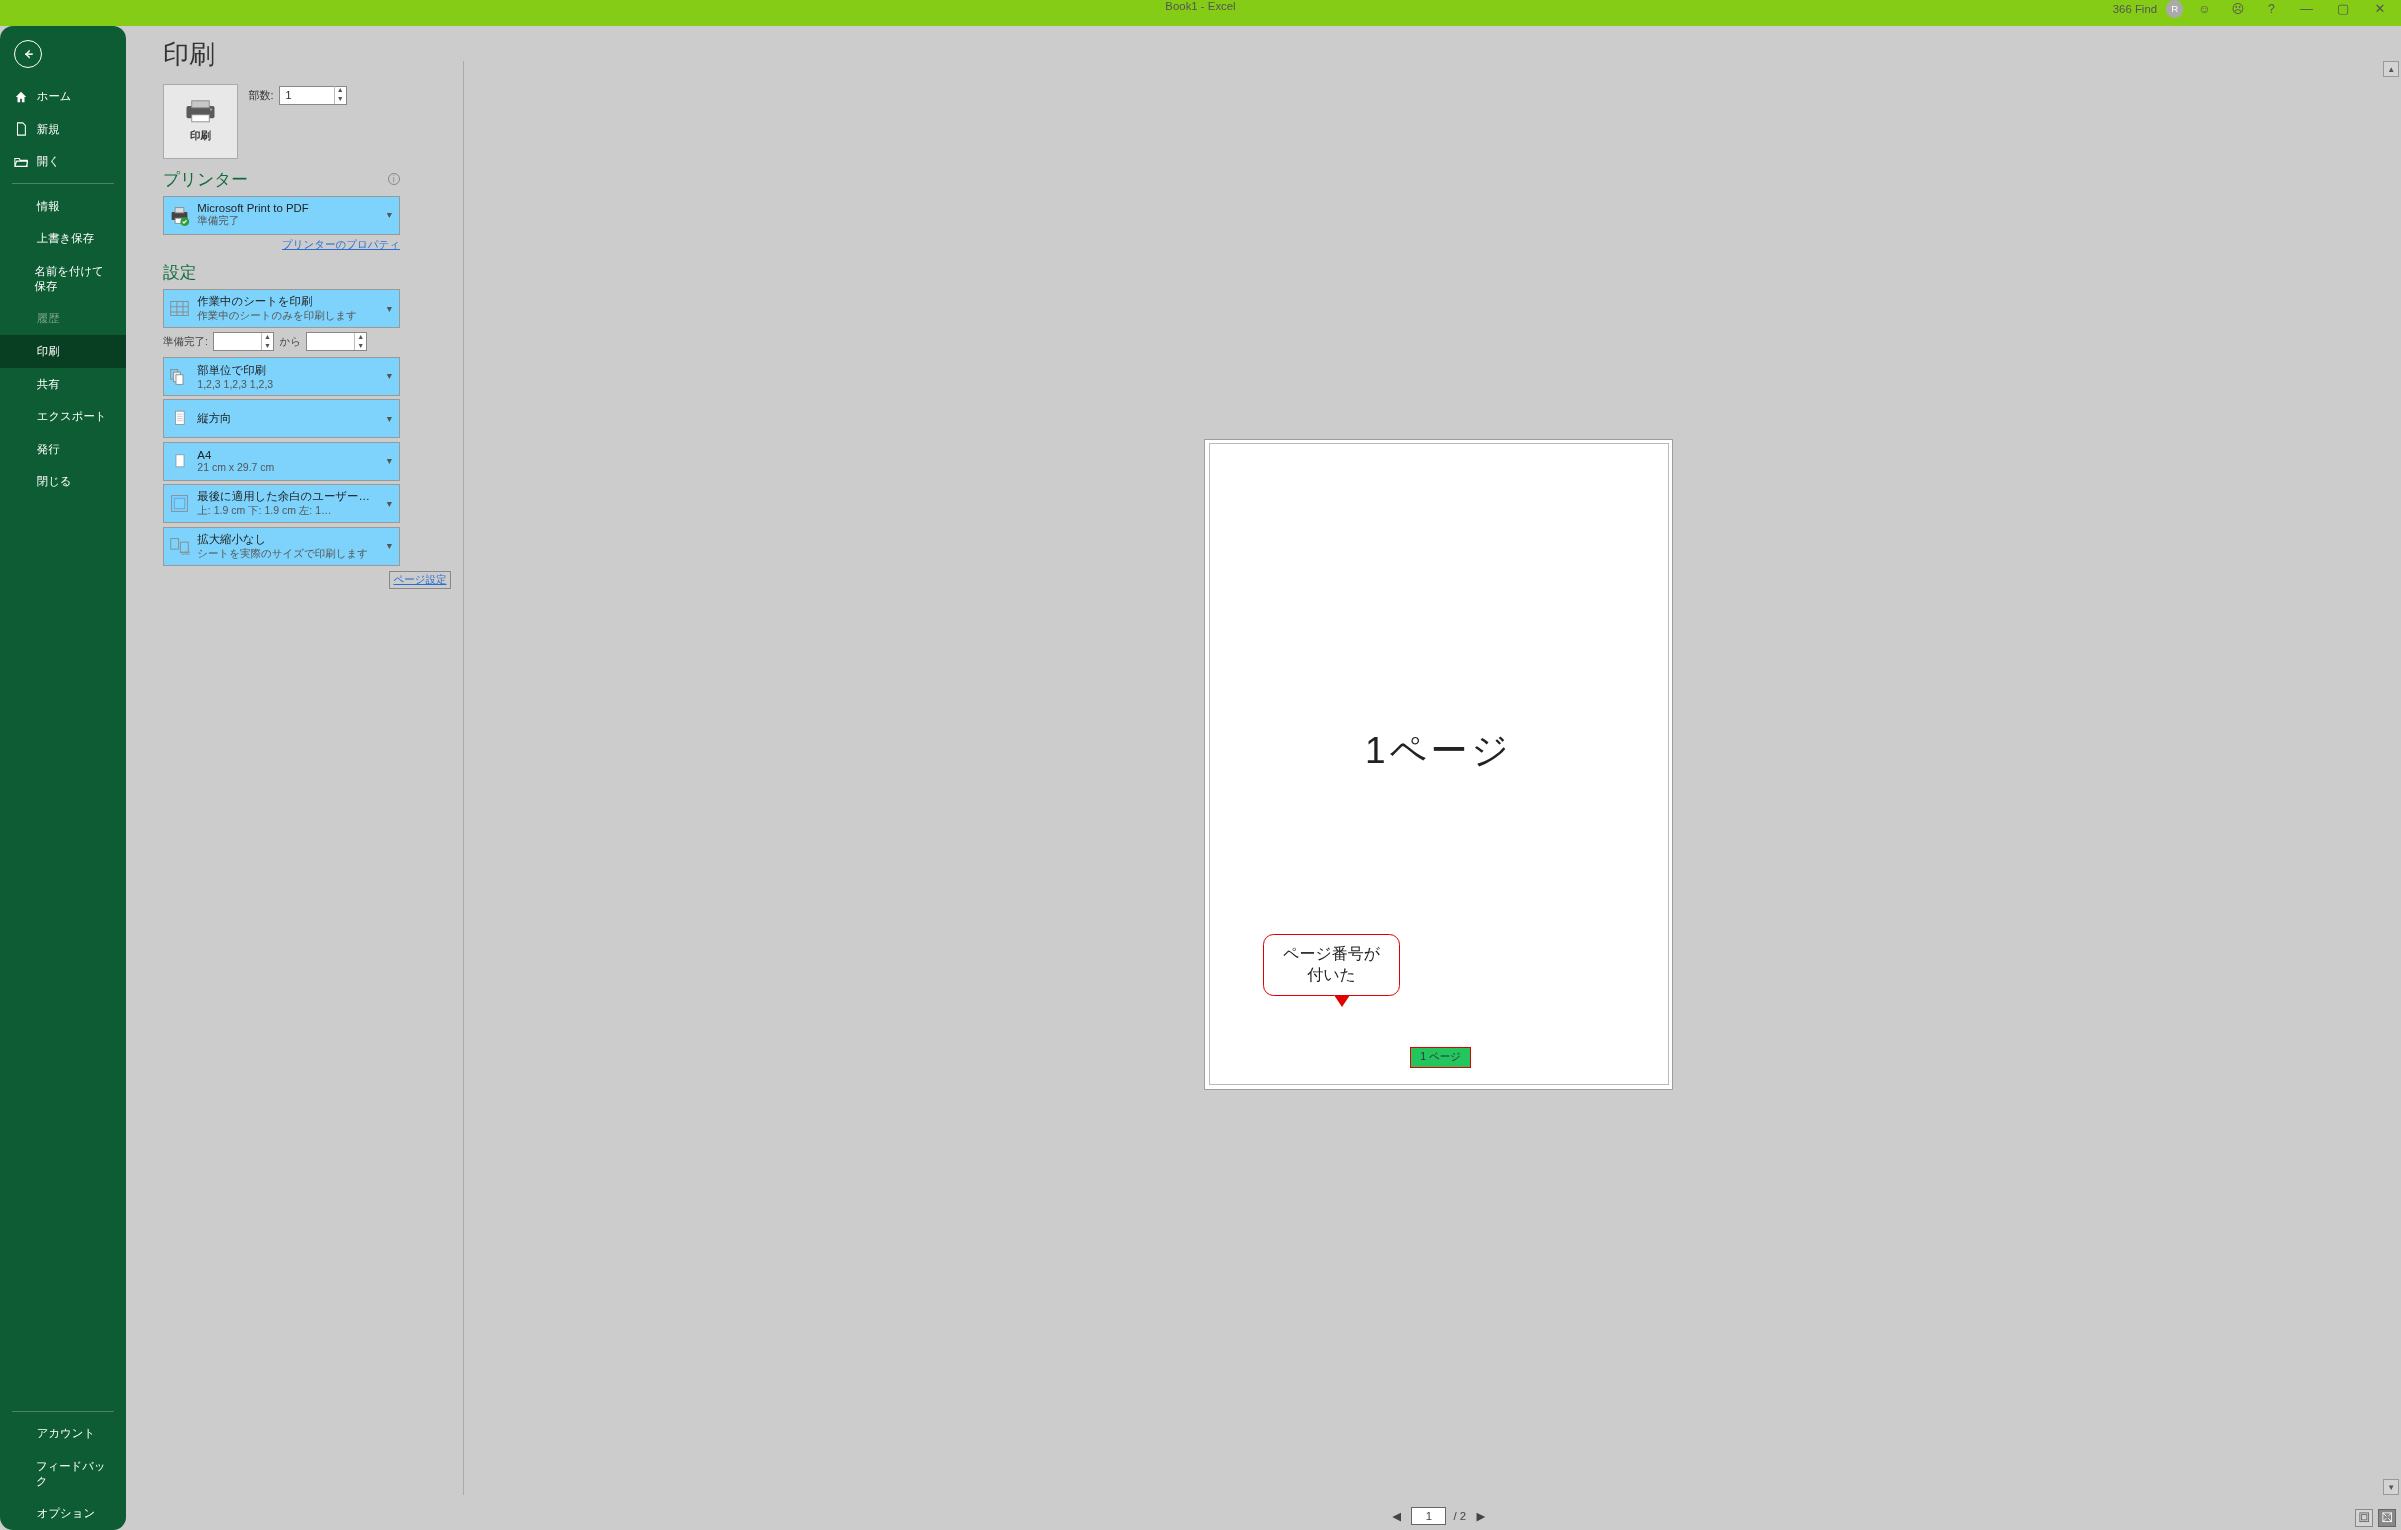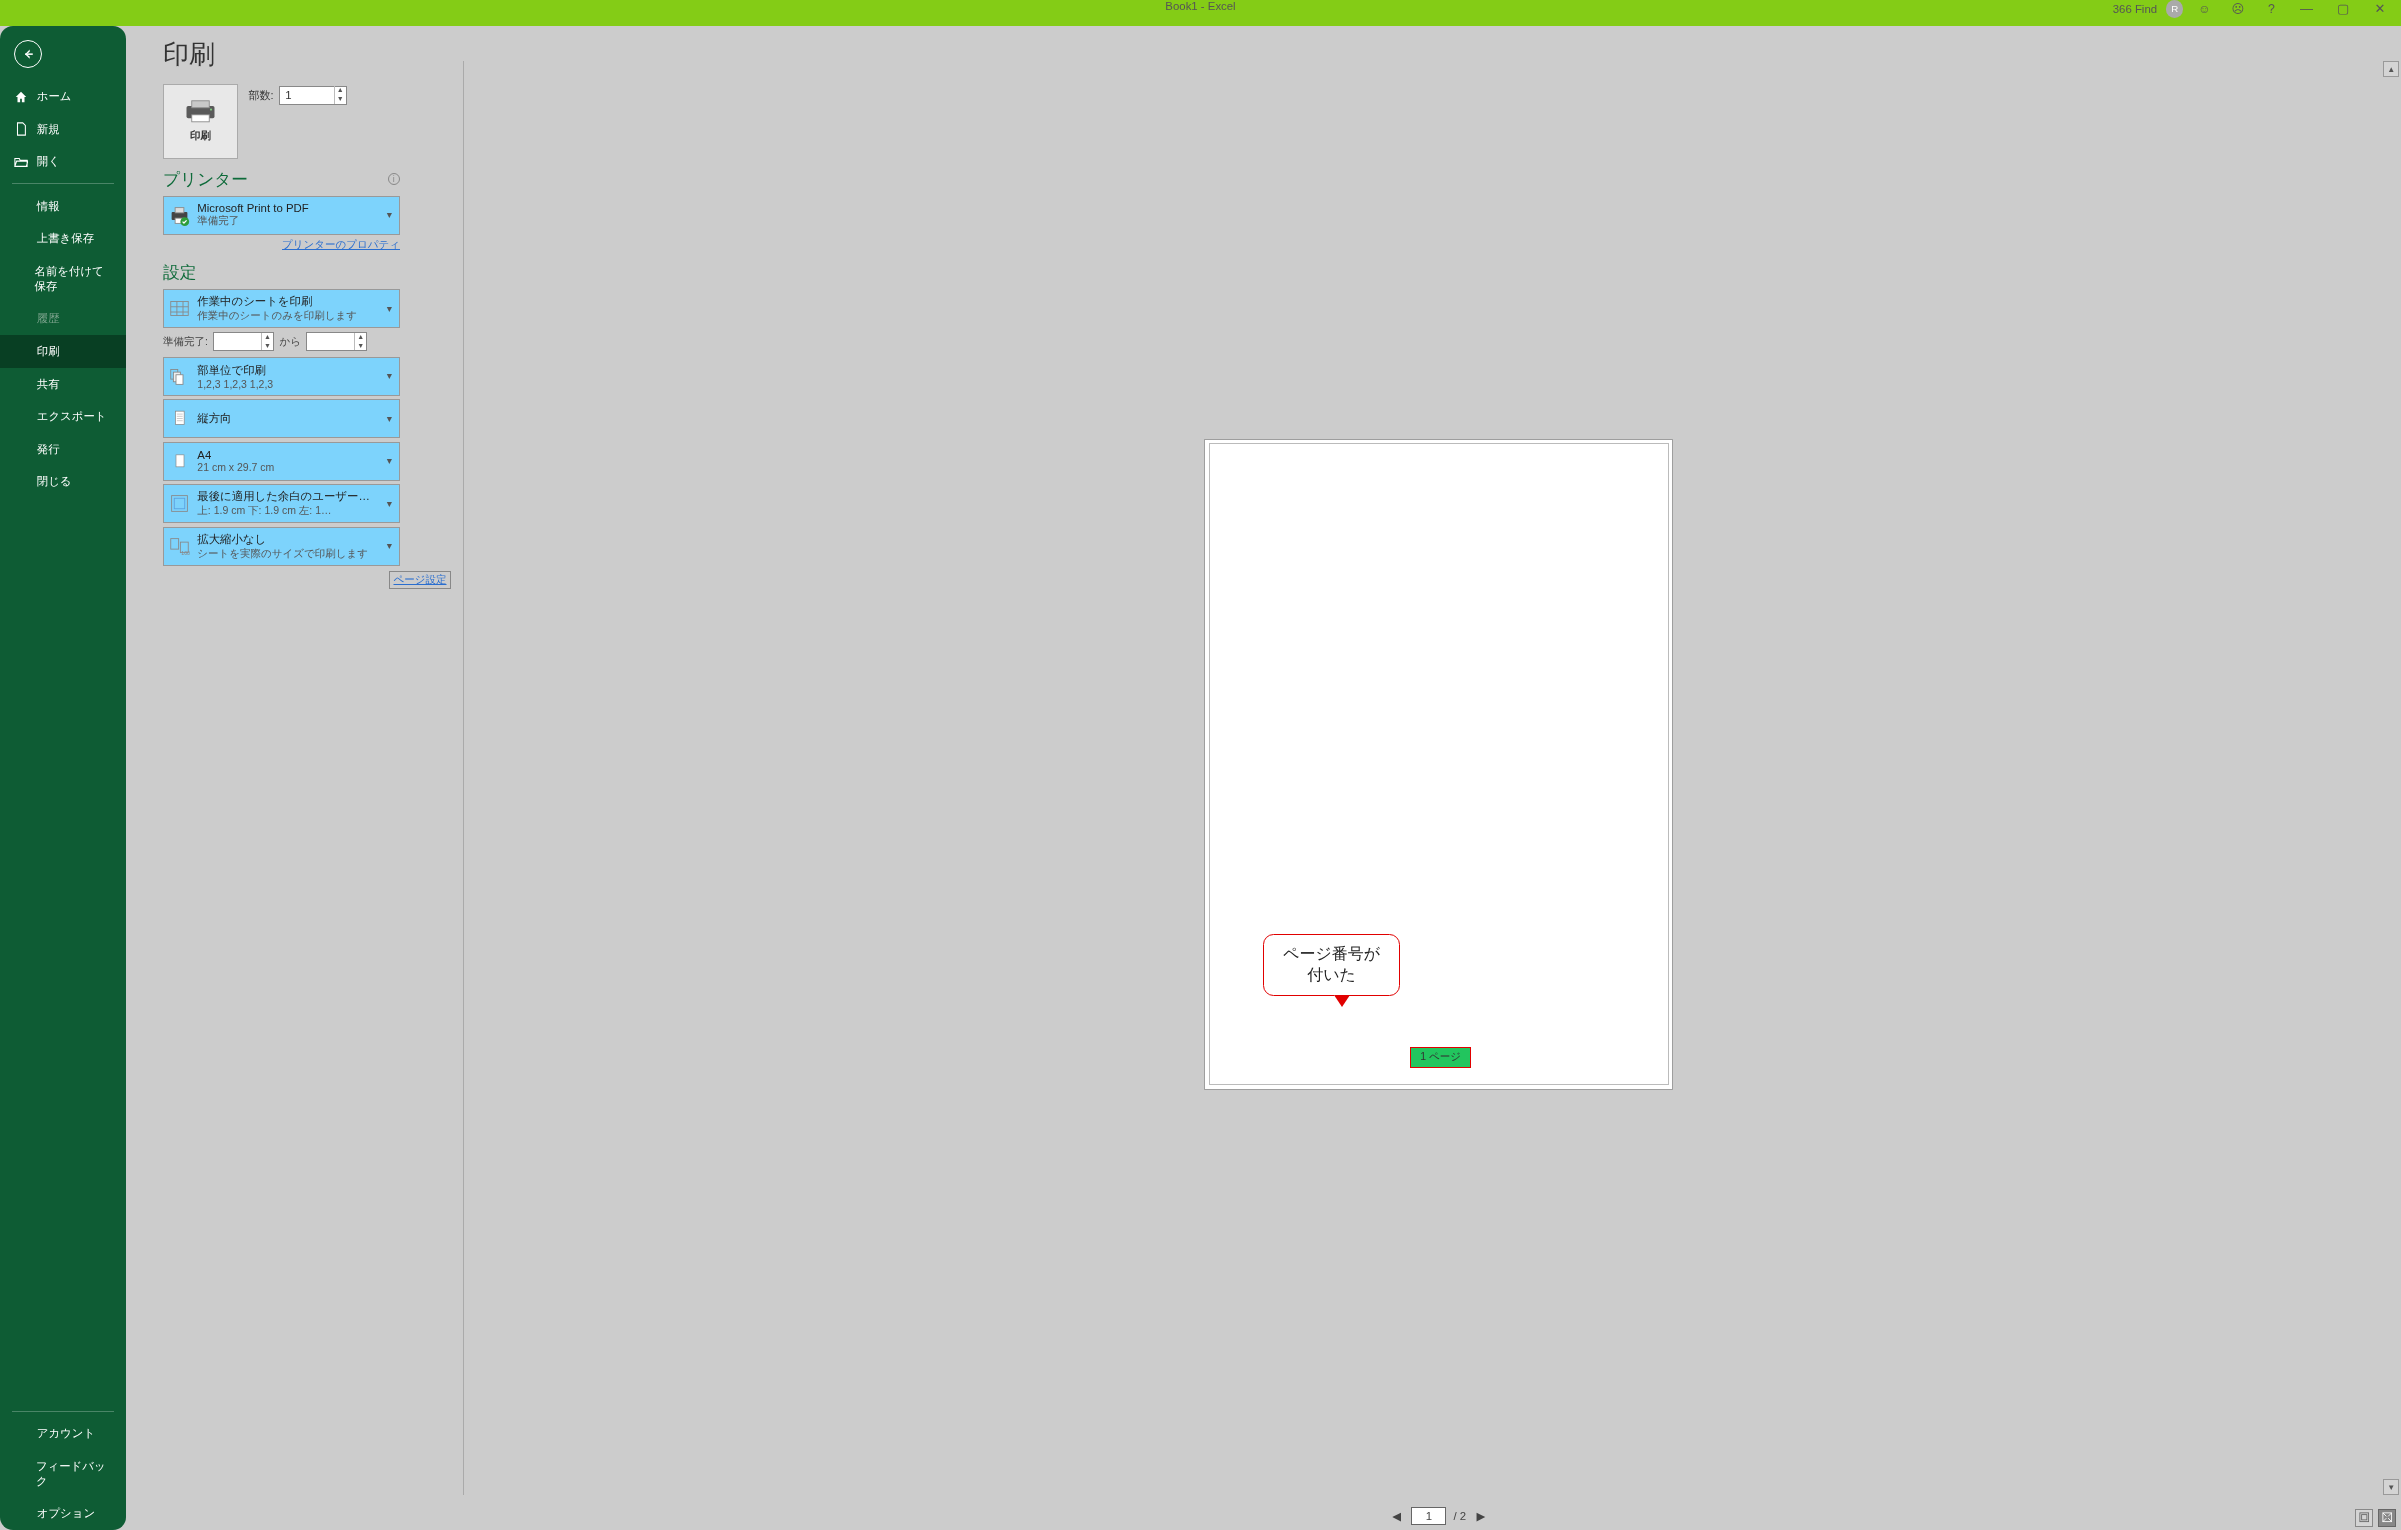--- a/index.html
+++ b/index.html
@@ -340,20 +340,21 @@
         <div style="clear:both"></div>
       </div>
     </div>
 
     <div class="vsep"></div>
 
     <div class="preview-col">
       <div class="preview-area">
         <div class="paper-outer">
           <div class="paper">
+            <div class="big">1ページ</div>
             <div class="callout" style="left:53px; bottom:88px;">
               <span>ページ番号が</span><br>
               <span>付いた</span>
               <span class="inner-tail"></span>
             </div>
             <div class="page-badge" style="right:197px; bottom:16px;">1 ページ</div>
           </div>
         </div>
       </div>
 

